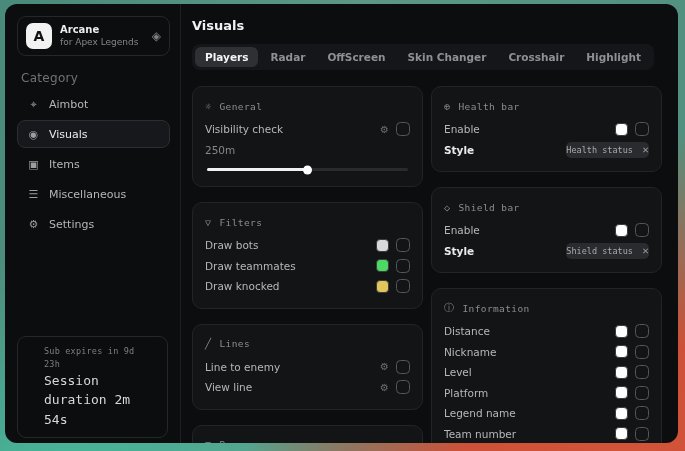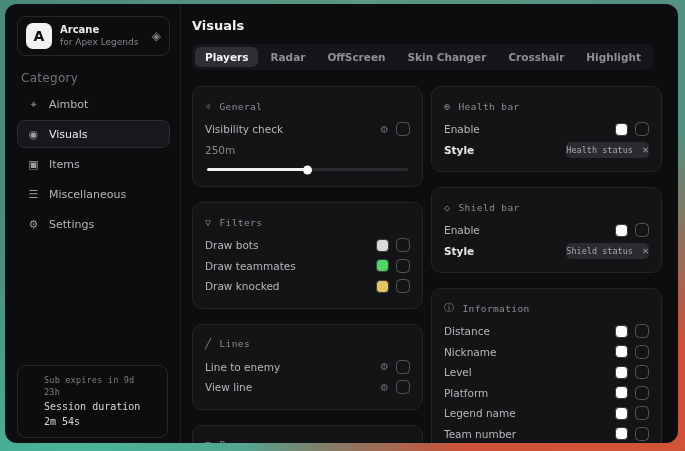--- a/index.html
+++ b/index.html
@@ -43,21 +43,21 @@
   .nav-item .nicon { font-size:11px; color:#9b9da1; width:13px; text-align:center; }
   .nav-item .nlabel { font-size:11px; color:#b4b6b9; }
   .nav-item.selected { background:#17181b; border-color:#2c2d32; }
   .nav-item.selected .nlabel { color:#eaebec; }
   .sidebar-footer {
     margin-top:auto; border:1px solid #26272b; border-radius:9px;
     padding:8px 26px; margin-right:2px; margin-bottom:1px;
     font-family:"DejaVu Sans Mono", monospace; line-height:1.5;
   }
   .expiry { font-size:8.5px; color:#7d7f83; letter-spacing:.2px; }
-  .session { font-size:10px; color:#d6d7d9; }
+  .session { font-size:13px; color:#d6d7d9; }
   
   .main { flex:1; padding:14px 16px 0 11px; overflow:hidden; }
   .page-title { font-size:13px; font-weight:bold; color:#f1f2f3; margin-bottom:11px; }
   .tabbar {
     display:inline-flex; background:#151619; border-radius:8px; padding:3px; gap:2px;font-weight:bold;
   }
   .tab {
     font-size:10.5px; color:#8e9093; padding:4px 10px; border-radius:6px; cursor:pointer;
     white-space:nowrap;
   }

